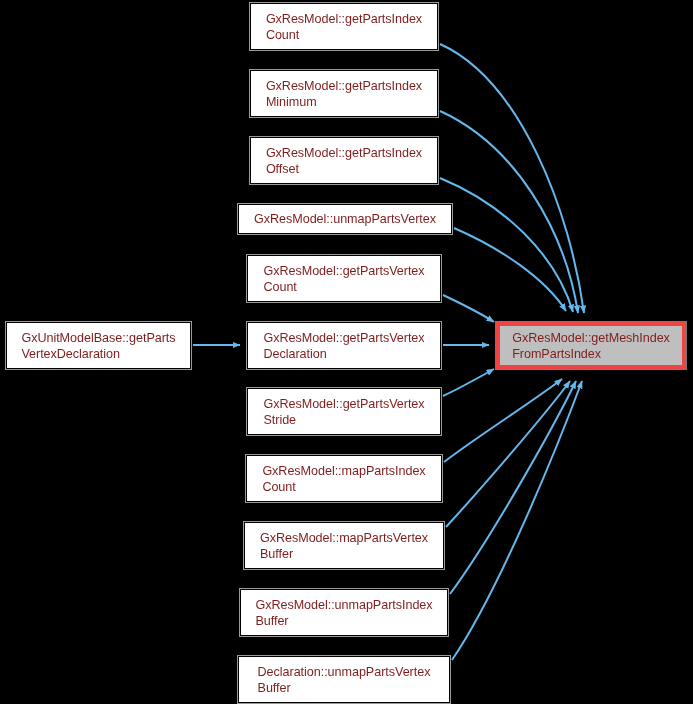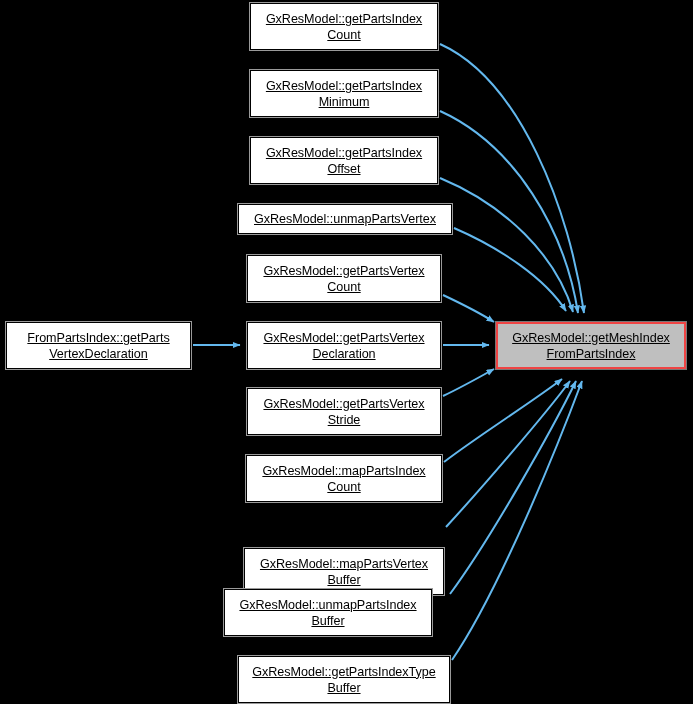--- a/index.html
+++ b/index.html
@@ -25,32 +25,30 @@
   }
   .node {
     position: absolute;
     box-sizing: border-box;
     background: #ffffff;
     border: 1px solid #000000;
     outline: 1px solid #9a9a9a;
     display: flex;
     align-items: center;
     justify-content: center;
-    text-align: center;
-    color: #000000;
+    color: #7f1d1d;
     font-size: 12.6px;
     line-height: 16px;
     letter-spacing: -0.05px;
     white-space: pre-line;
     box-shadow: 1px 1px 0 0 #808080;
-    text-decoration: underline;
   }
   .node.highlight {
     background: #bfbfbf;
-    border: 2px solid #ef4444;
+    border: 4px solid #ef4444;
     outline: 1px solid #777777;
   }
   .node span {
     display: block;
     padding: 0 3px;
   }
 </style>
 </head>
 <body>
 
@@ -72,40 +70,40 @@
         <path d="M 443,345 L 489,345" marker-end="url(#arrow)"></path>
         <path d="M 443,396 C 460,388 478,378 494,369" marker-end="url(#arrow)"></path>
         <path d="M 444,462 C 475,438 535,400 562,379" marker-end="url(#arrow)"></path>
         <path d="M 446,527 C 480,490 545,415 570,381" marker-end="url(#arrow)"></path>
         <path d="M 450,594 C 490,540 552,430 576,381" marker-end="url(#arrow)"></path>
         <path d="M 452,660 C 500,590 560,440 582,381" marker-end="url(#arrow)"></path>
       </g>
   </svg>
 
   <div id="node-layer">
-      <div class="node" style="left: 6px; top: 322px; width: 185px; height: 47px;"><span>FromPartsIndex::getParts
+      <div class="node" style="left: 6px; top: 322px; width: 185px; height: 47px;"><span>GxUnitModelBase::getParts
 VertexDeclaration</span></div>
       <div class="node" style="left: 250px; top: 3px; width: 188px; height: 47px;"><span>GxResModel::getPartsIndex
 Count</span></div>
       <div class="node" style="left: 250px; top: 70px; width: 188px; height: 47px;"><span>GxResModel::getPartsIndex
 Minimum</span></div>
       <div class="node" style="left: 250px; top: 137px; width: 188px; height: 47px;"><span>GxResModel::getPartsIndex
 Offset</span></div>
       <div class="node" style="left: 238px; top: 204px; width: 214px; height: 30px;"><span>GxResModel::unmapPartsVertex</span></div>
       <div class="node" style="left: 247px; top: 255px; width: 194px; height: 47px;"><span>GxResModel::getPartsVertex
 Count</span></div>
       <div class="node" style="left: 247px; top: 322px; width: 194px; height: 47px;"><span>GxResModel::getPartsVertex
 Declaration</span></div>
       <div class="node" style="left: 247px; top: 388px; width: 194px; height: 47px;"><span>GxResModel::getPartsVertex
 Stride</span></div>
       <div class="node" style="left: 246px; top: 455px; width: 196px; height: 47px;"><span>GxResModel::mapPartsIndex
 Count</span></div>
-      <div class="node" style="left: 244px; top: 548px; width: 200px; height: 47px;"><span>GxResModel::mapPartsVertex
+      <div class="node" style="left: 244px; top: 522px; width: 200px; height: 47px;"><span>GxResModel::mapPartsVertex
 Buffer</span></div>
-      <div class="node" style="left: 224px; top: 589px; width: 208px; height: 47px;"><span>GxResModel::unmapPartsIndex
+      <div class="node" style="left: 240px; top: 589px; width: 208px; height: 47px;"><span>GxResModel::unmapPartsIndex
 Buffer</span></div>
-      <div class="node" style="left: 238px; top: 656px; width: 212px; height: 47px;"><span>GxResModel::getPartsIndexType
+      <div class="node" style="left: 238px; top: 656px; width: 212px; height: 47px;"><span>Declaration::unmapPartsVertex
 Buffer</span></div>
       <div class="node highlight" style="left: 496px; top: 322px; width: 190px; height: 47px;"><span>GxResModel::getMeshIndex
 FromPartsIndex</span></div>
     </div>
 
 </div>
 
 </body></html>

